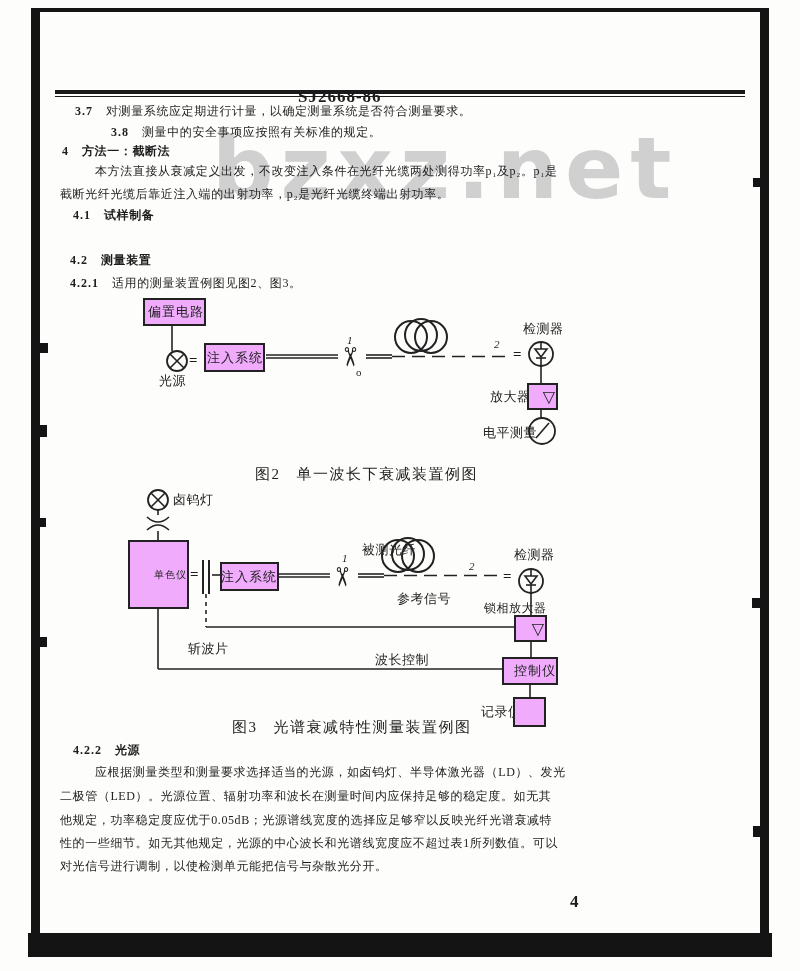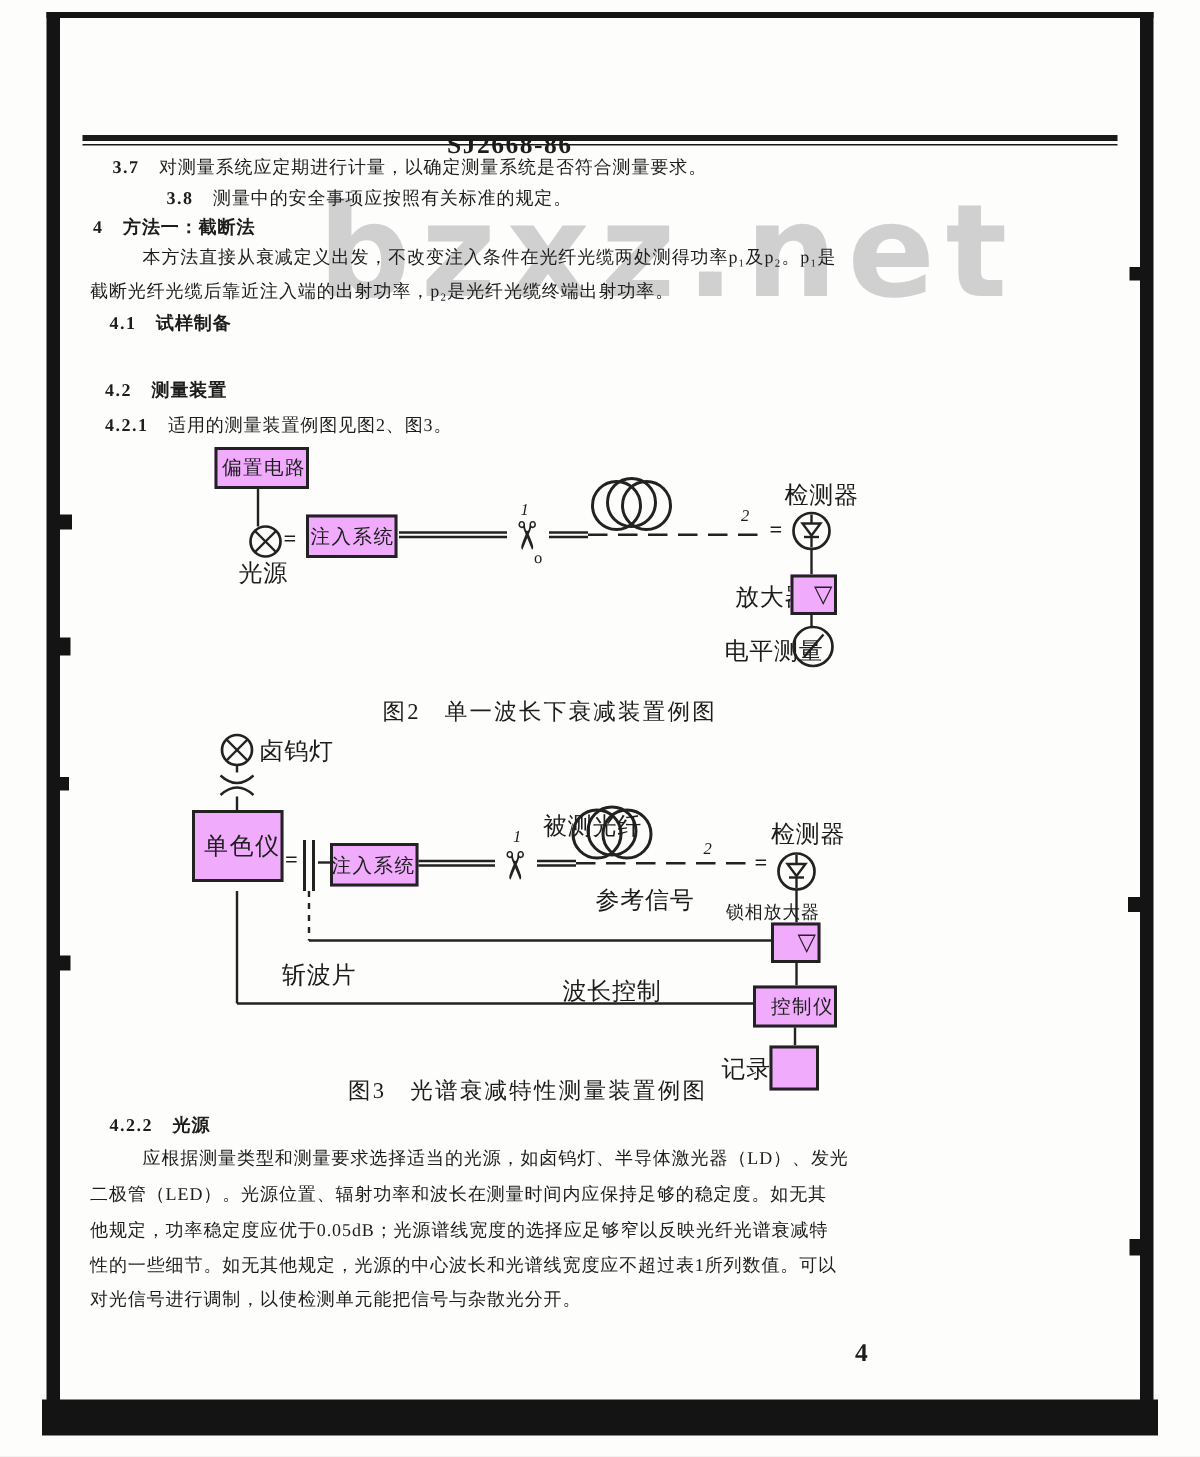--- a/index.html
+++ b/index.html
@@ -21,21 +21,21 @@
     user-select:none;
   }
   .txt { position:absolute; z-index:3; white-space:nowrap; }
   .header {
     font-weight:bold; font-size:17px; letter-spacing:1px;
   }
   .rule { position:absolute; background:#1a1a1a; z-index:3; }
   .line { font-size:12px; letter-spacing:0.6px; }
   .num  { font-weight:bold; margin-right:13px; letter-spacing:1px; }
   .bold { font-weight:bold; }
-  .fig-label { position:absolute; z-index:3; font-size:16px; white-space:nowrap; letter-spacing:0.5px; }
+  .fig-label { position:absolute; z-index:3; font-size:13px; white-space:nowrap; letter-spacing:0.5px; }
   .caption { font-size:15px; letter-spacing:1.5px; }
   .caption .cap-num { margin-right:16px; }
   .box {
     position:absolute; z-index:3; border:2px solid #222; background:#f0abfc;
     display:flex; align-items:center; justify-content:flex-end;
     font-size:13px; letter-spacing:1px; white-space:nowrap;
   }
   .tri { font-size:16px; line-height:1; color:#222; }
   .coupler { position:absolute; z-index:3; font-size:15px; font-weight:bold; letter-spacing:-1px; }
   .scissors {
@@ -181,21 +181,21 @@
     <line x1="158" y1="594" x2="158" y2="669"></line>
     <line x1="158" y1="669" x2="502" y2="669"></line>
 
     <line x1="531" y1="642" x2="531" y2="657"></line>
     <line x1="530" y1="684" x2="530" y2="697"></line>
 
     <polygon points="520,710 530,706 540,706 540,715 530,715" stroke-width="1.4"></polygon>
   </svg>
 
   <div class="fig-label" style="left:173px;top:491px;">卤钨灯</div>
-  <div class="box" style="left:128px;top:540px;width:61px;height:48px;font-size:16px;">
+  <div class="box" style="left:128px;top:540px;width:61px;height:69px;font-size:10px;">
       <span>单色仪</span>
     </div>
   <div class="coupler" style="left:190px;top:566px;">=</div>
   <div class="fig-label" style="left:188px;top:640px;">斩波片</div>
   <div class="box" style="left:220px;top:562px;width:59px;height:29px;">
       <span>注入系统</span>
     </div>
   <div class="scissors" style="left:331px;top:564px;">✂</div>
   <div class="fig-label small-mark" style="left:342px;top:552px;font-style:italic;">1</div>
   <div class="fig-label" style="left:362px;top:541px;">被测光纤</div>

